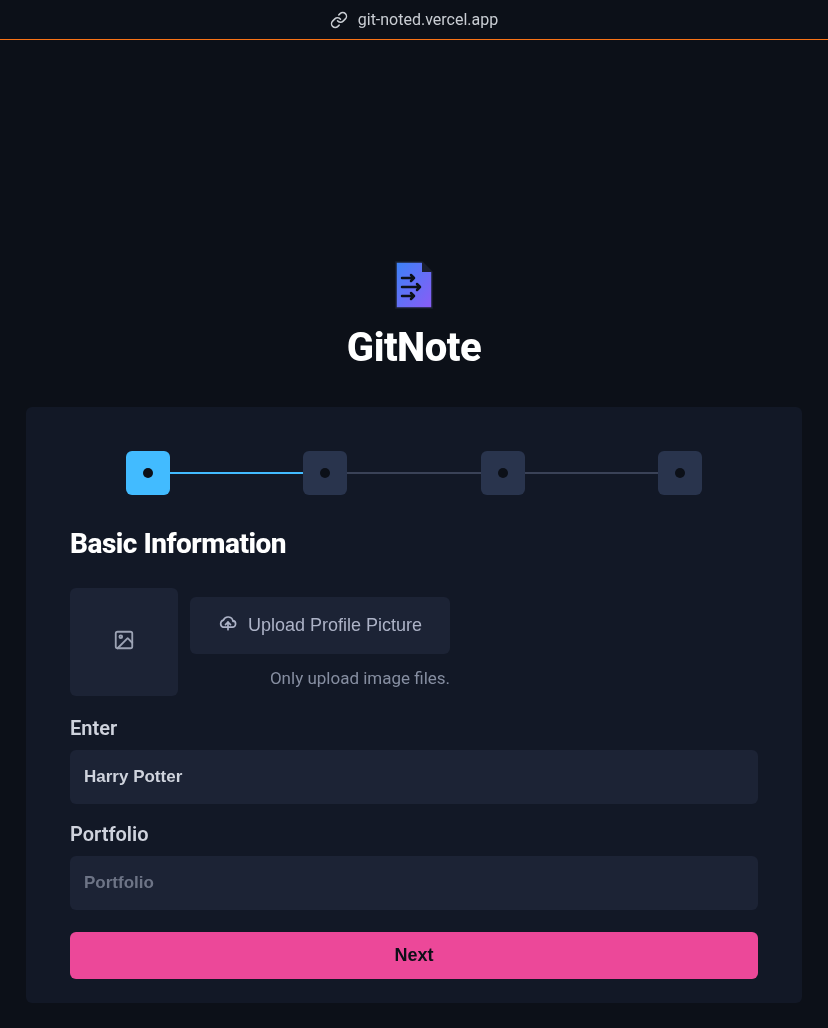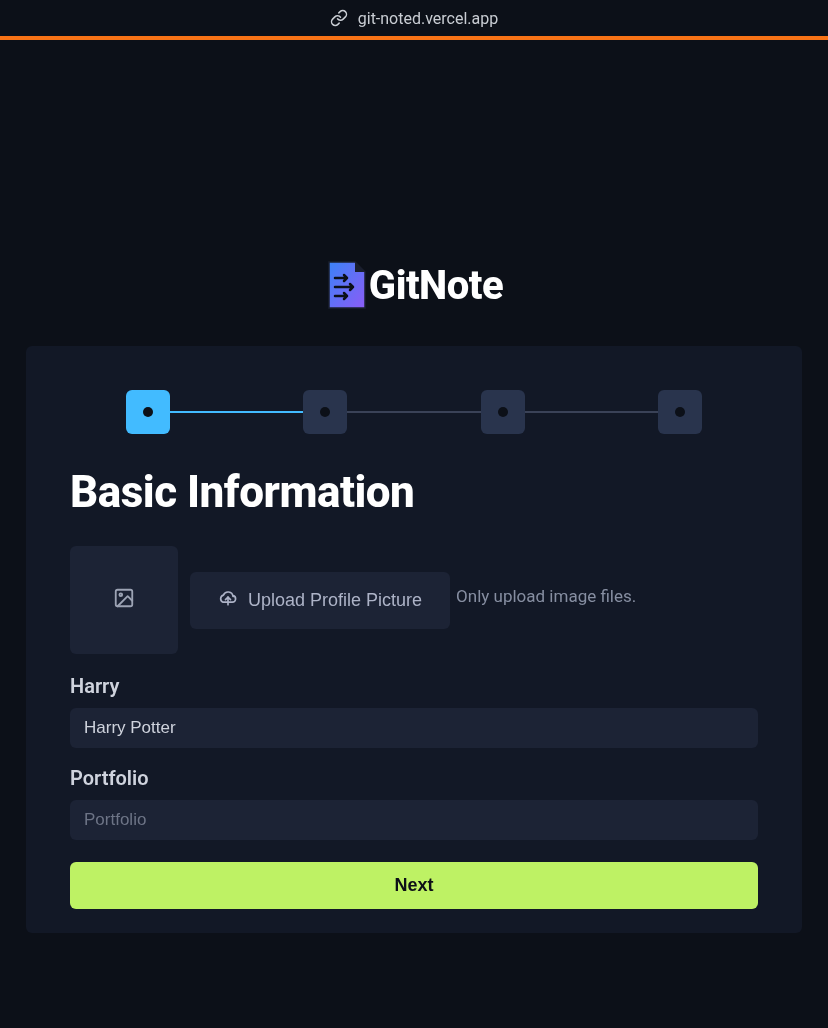--- a/index.html
+++ b/index.html
@@ -11,42 +11,44 @@
     body {
       font-family: -apple-system, BlinkMacSystemFont, 'Segoe UI', Roboto, sans-serif;
       background: #0c1018;
       color: #fff;
       width: 828px;
       min-height: 1028px;
     }
 
     .browser-bar {
       height: 40px;
-      border-bottom: 4px solid #f97316;
+      border-bottom: 1px solid #f97316;
       display: flex;
       align-items: center;
       justify-content: center;
       gap: 10px;
       color: #c9cdd3;
       font-size: 16px;
     }
 
     .link-icon svg {
       display: block;
     }
 
     .spacer-top {
       height: 220px;
     }
 
     .app-logo {
       display: flex;
       align-items: center;
       justify-content: center;
+      gap: 14px;
       margin-bottom: 36px;
+      flex-direction: column;
     }
 
     .app-logo-icon {
       width: 44px;
       height: 50px;
       position: relative;
     }
 
     .app-logo-text {
       font-size: 40px;
@@ -102,21 +104,21 @@
 
     .step-line.active {
       background: #42bbff;
     }
 
     .step-line.inactive {
       background: #3a4257;
     }
 
     .page-title {
-      font-size: 44px;
+      font-size: 28px;
       font-weight: 800;
       color: #fff;
       margin-bottom: 28px;
       letter-spacing: -0.5px;
     }
 
     .upload-row {
       display: flex;
       align-items: center;
       gap: 12px;
@@ -129,22 +131,22 @@
       background: #1c2335;
       border-radius: 6px;
       display: flex;
       align-items: center;
       justify-content: center;
       color: #9ca3b4;
     }
 
     .upload-col {
       display: flex;
-      flex-direction: row;
-      align-items: flex-start;
+      flex-direction: column;
+      align-items: flex-end;
     }
 
     .upload-button {
       background: #1c2335;
       color: #adb3c7;
       border: none;
       border-radius: 6px;
       padding: 16px 28px;
       font-size: 18px;
       font-weight: 500;
@@ -171,33 +173,34 @@
       font-weight: 600;
       color: #cfd3dd;
       margin-bottom: 10px;
     }
 
     .text-input {
       width: 100%;
       background: #1c2335;
       border: none;
       border-radius: 6px;
-      padding: 10px 14px;
+      padding: 17px 14px;
       font-size: 17px;
       color: #cfd3dd;
       outline: none;
+      font-weight: bold;
     }
 
     .text-input::placeholder {
       color: #6d7486;
     }
 
     .next-button {
       width: 100%;
-      background: #bef264;
+      background: #ec4899;
       color: #0d0f17;
       border: none;
       border-radius: 6px;
       padding: 13px;
       font-size: 18px;
       font-weight: 700;
       cursor: pointer;
       margin-top: 4px;
     }
   </style>
@@ -276,21 +279,21 @@
             <line x1="12" y1="11" x2="12" y2="20"></line>
           </svg>
         </span>
         <span>Upload Profile Picture</span>
       </button>
       <div class="upload-hint">Only upload image files.</div>
     </div>
   </div>
 
   <div class="field-group">
-    <label class="field-label">Harry</label>
+    <label class="field-label">Enter</label>
     <input type="text" class="text-input" value="Harry Potter" style="">
   </div>
 
   <div class="field-group">
     <label class="field-label">Portfolio</label>
     <input type="text" class="text-input" placeholder="Portfolio" style="">
   </div>
 
 
   <button class="next-button">Next</button>

